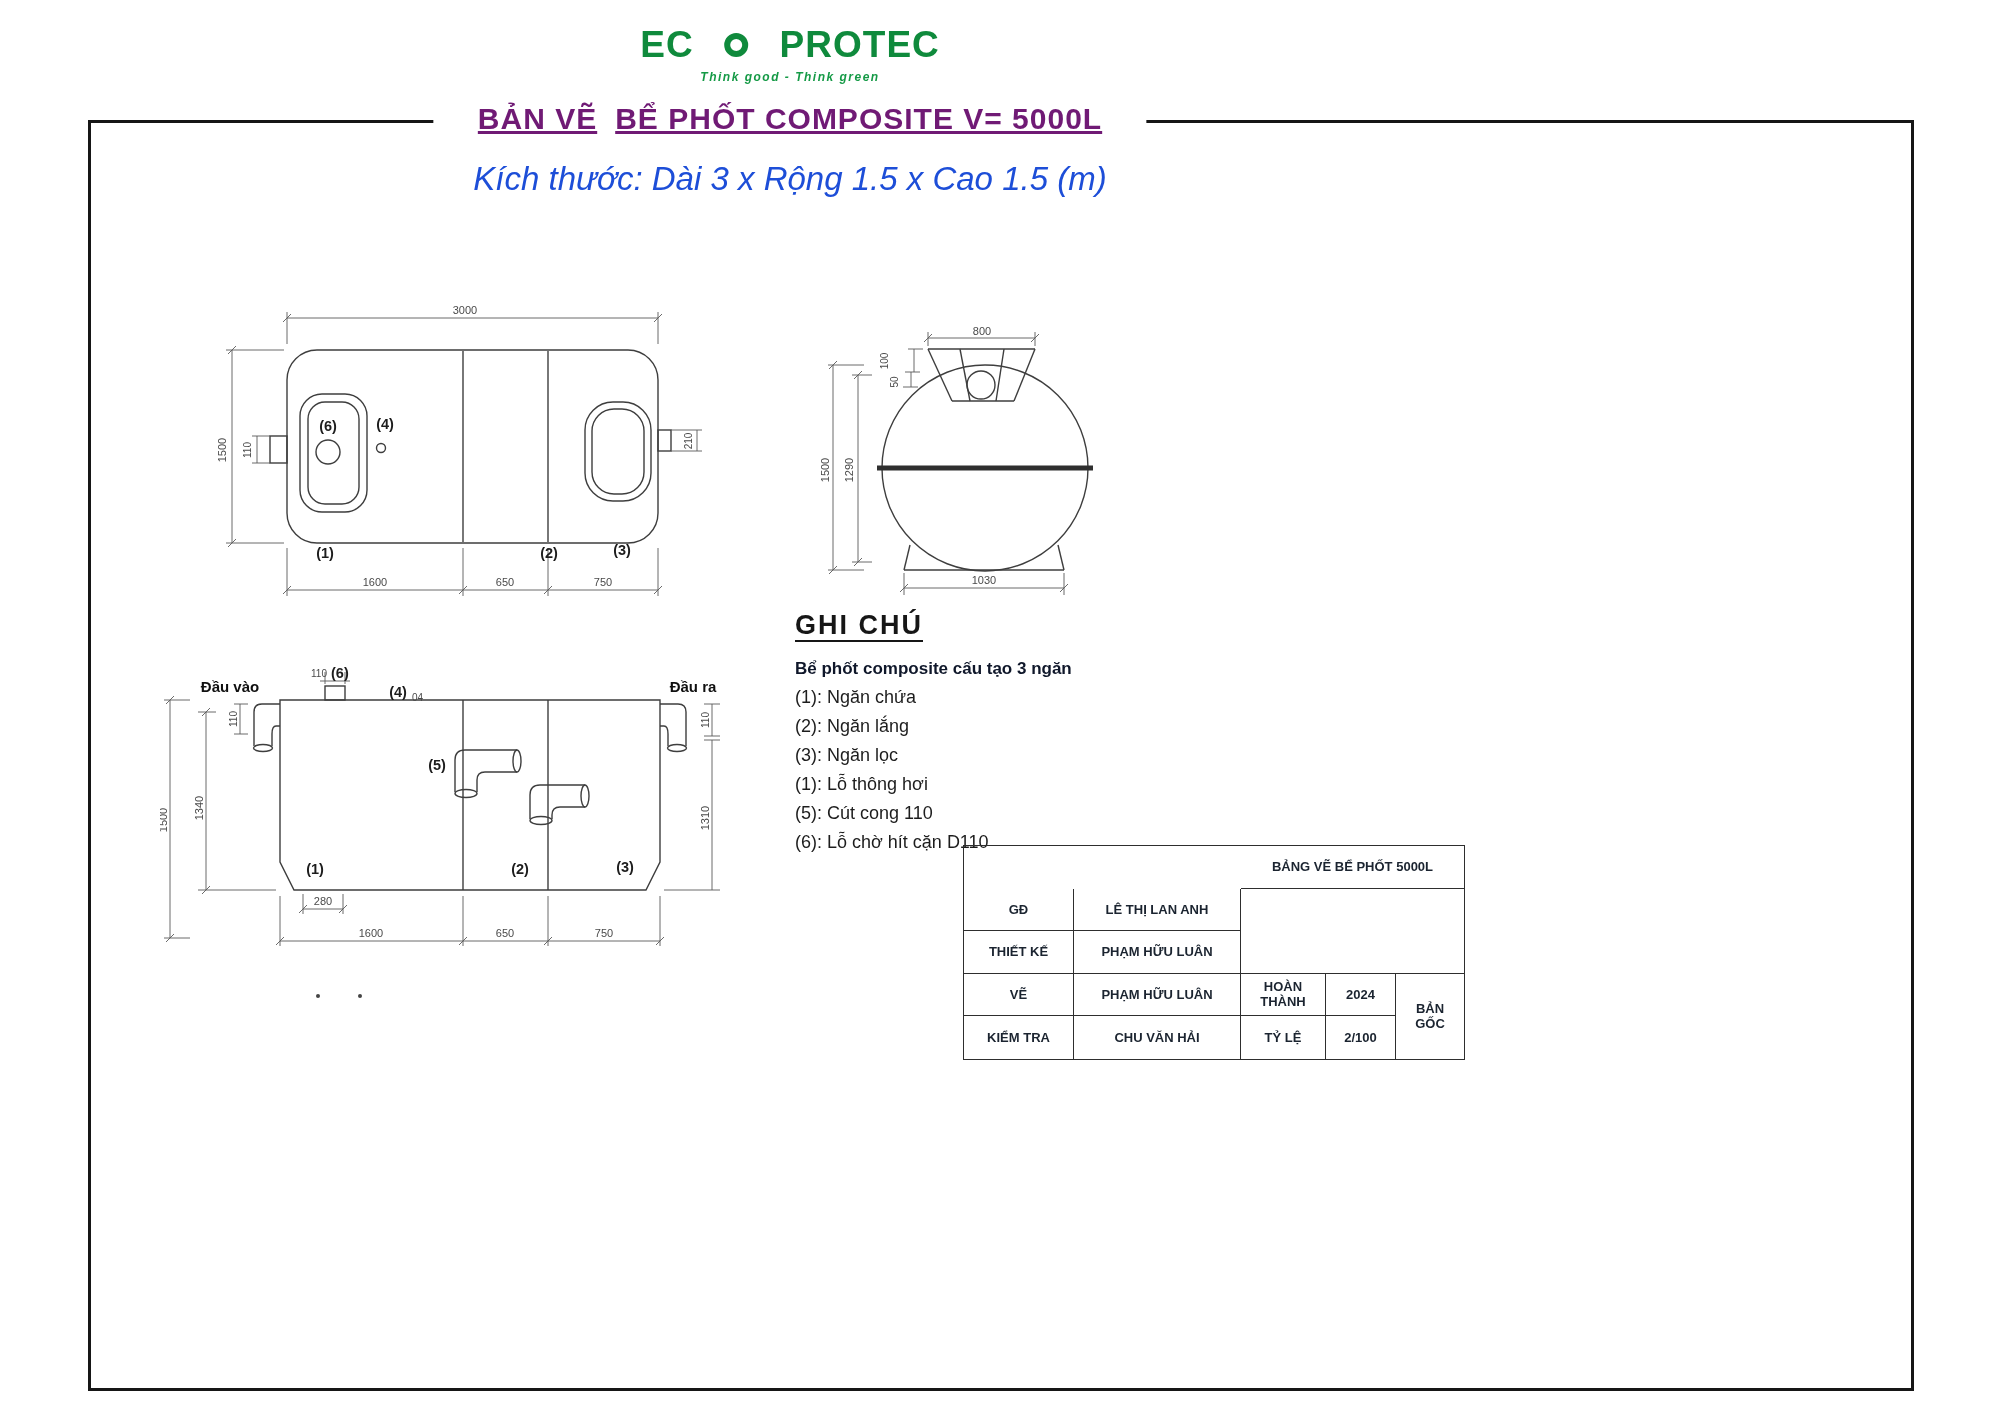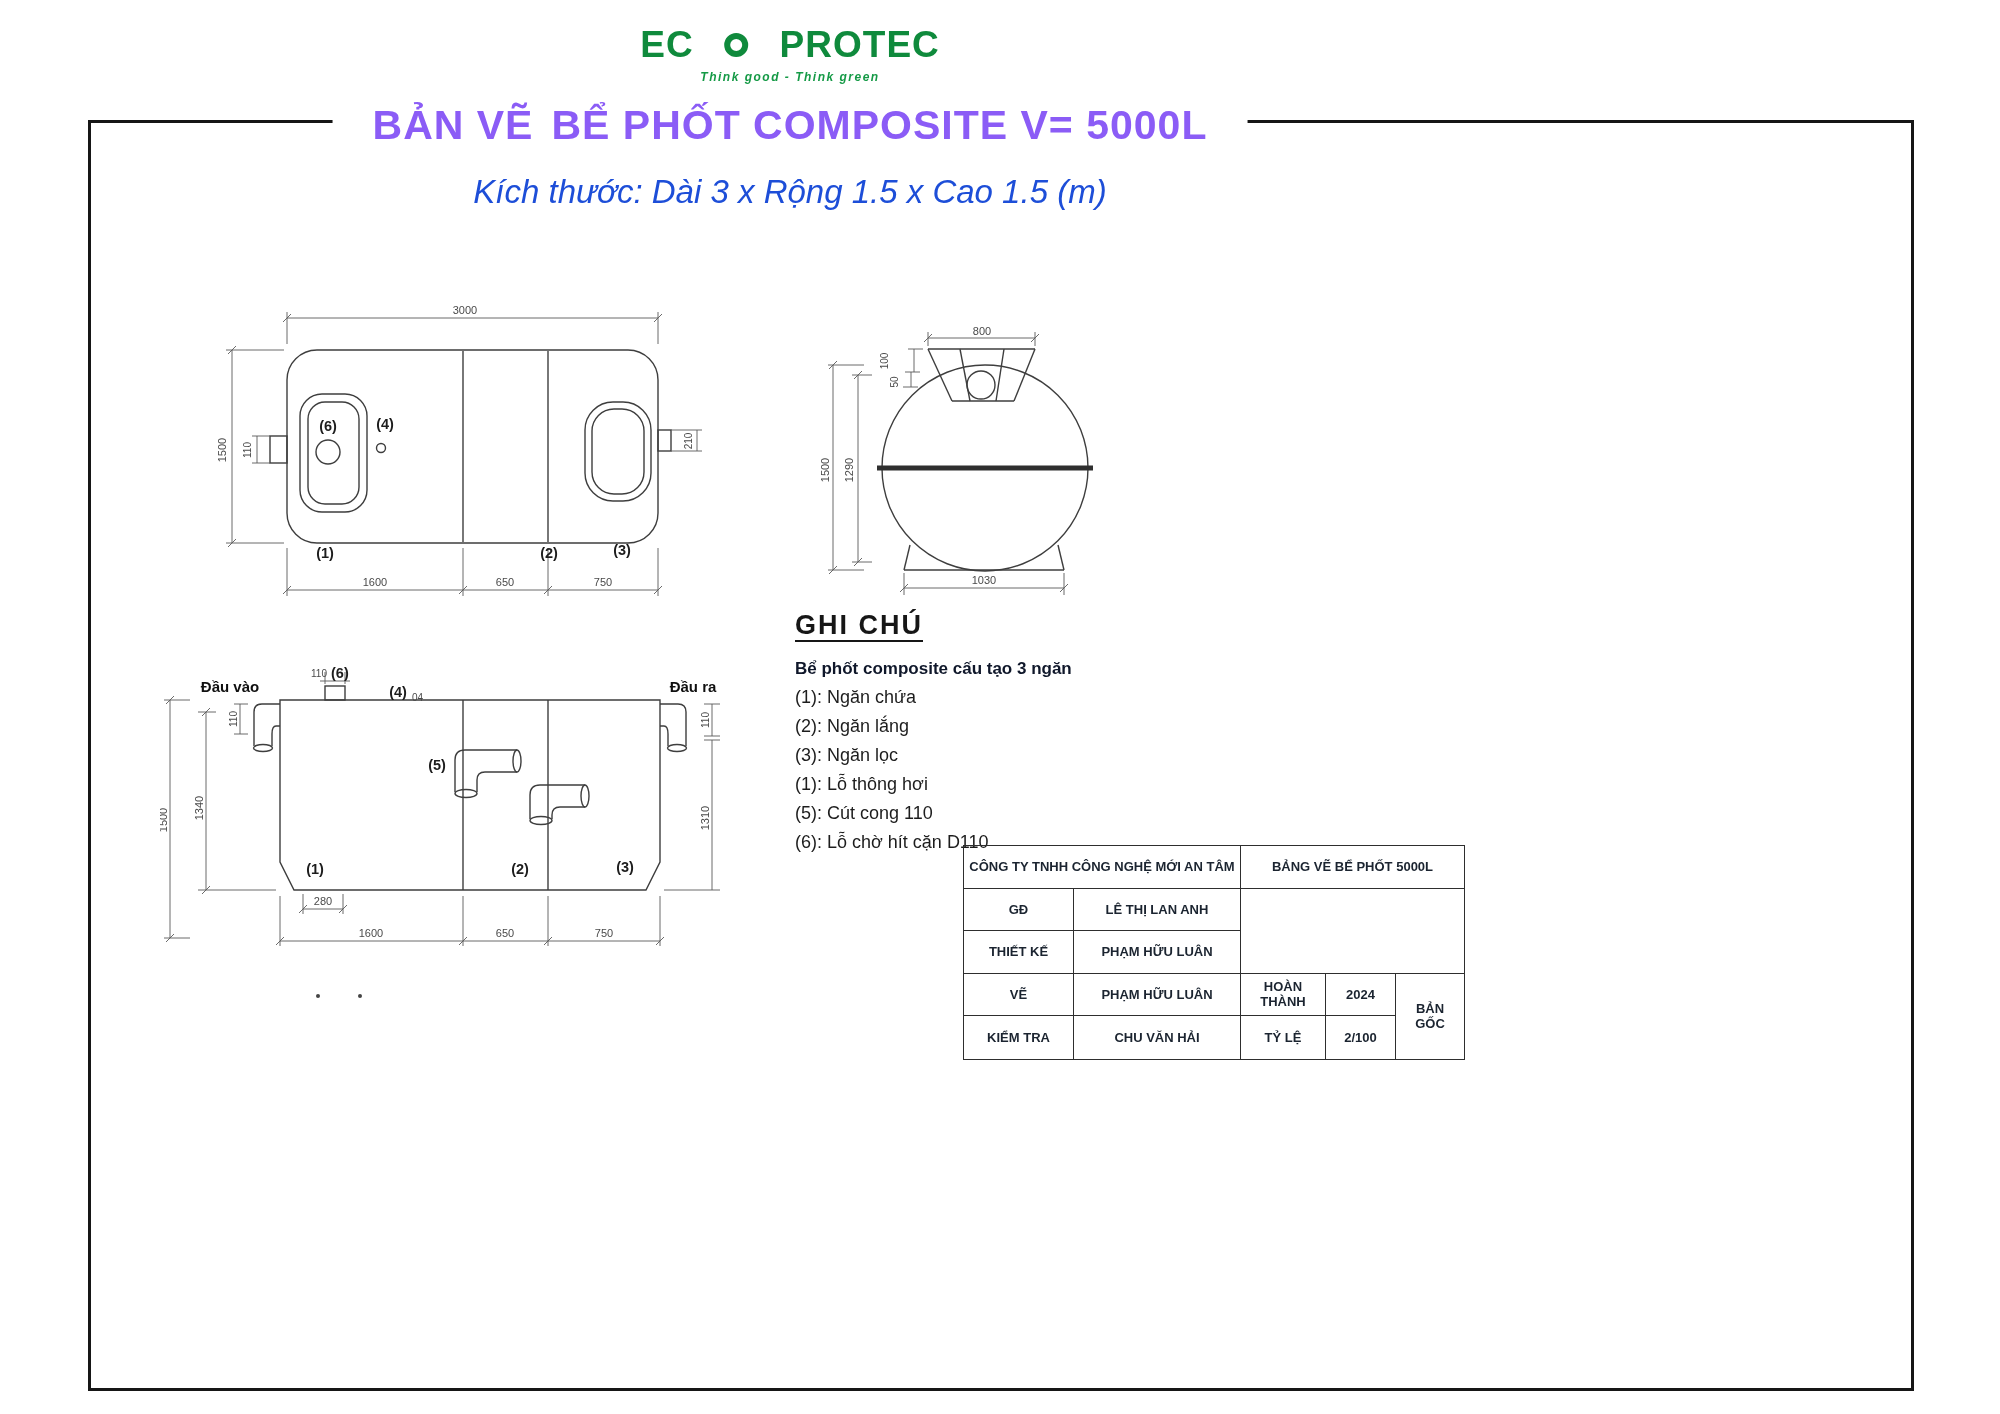--- a/index.html
+++ b/index.html
@@ -29,21 +29,21 @@
   .tagline {
     font-size:12px; font-style:italic; font-weight:700; color:#159a46;
     margin-top:4px; letter-spacing:1.5px;
   }
   
   .title-wrap {
     position:absolute; top:98px; left:790px; transform:translateX(-50%);
     background:#ffffff; padding:4px 40px 8px; text-align:center; z-index:2;
     white-space:nowrap;
   }
-  .title { font-size:41px; color:#8b5cf6; letter-spacing:1px; }
+  .title { font-size:30px; color:#701a75; letter-spacing:1px;text-decoration:underline; }
   .title .b1 { font-weight:800; margin-right:18px; }
   .title .b2 { font-weight:700; }
   .subtitle { font-size:33px; font-style:italic; color:#1d4ed8; margin-top:24px; font-weight:500; }
   
   .drw { position:absolute; z-index:1; }
   .ln { fill:none; stroke:#3e3e3e; stroke-width:1.4; }
   .ln-thick { fill:none; stroke:#2f2f2f; stroke-width:5; }
   .dl { fill:none; stroke:#5a5a5a; stroke-width:0.9; }
   text.dim { font-size:11px; fill:#4a4a4a; font-weight:400; }
   text.dims { font-size:10px; fill:#4a4a4a; }
@@ -292,21 +292,20 @@
   <div class="notes-intro">Bể phốt composite cấu tạo 3 ngăn</div>
   <div class="notes-item">(1): Ngăn chứa</div>
   <div class="notes-item">(2): Ngăn lắng</div>
   <div class="notes-item">(3): Ngăn lọc</div>
   <div class="notes-item">(1): Lỗ thông hơi</div>
   <div class="notes-item">(5): Cút cong 110</div>
   <div class="notes-item">(6): Lỗ chờ hít cặn D110</div>
 </div>
 
 <div class="tblock">
-  <div class="tc" style="grid-column:1/3;grid-row:1">CÔNG TY TNHH CÔNG NGHỆ MỚI AN TÂM</div>
   <div class="tc last-col" style="grid-column:3/6;grid-row:1">BẢNG VẼ BỂ PHỐT 5000L</div>
 
   <div class="tc" style="grid-column:1;grid-row:2">GĐ</div>
   <div class="tc" style="grid-column:2;grid-row:2">LÊ THỊ LAN ANH</div>
   <div class="tc last-col" style="grid-column:3/6;grid-row:2/4"></div>
 
   <div class="tc" style="grid-column:1;grid-row:3">THIẾT KẾ</div>
   <div class="tc" style="grid-column:2;grid-row:3">PHẠM HỮU LUÂN</div>
 
   <div class="tc" style="grid-column:1;grid-row:4">VẼ</div>

